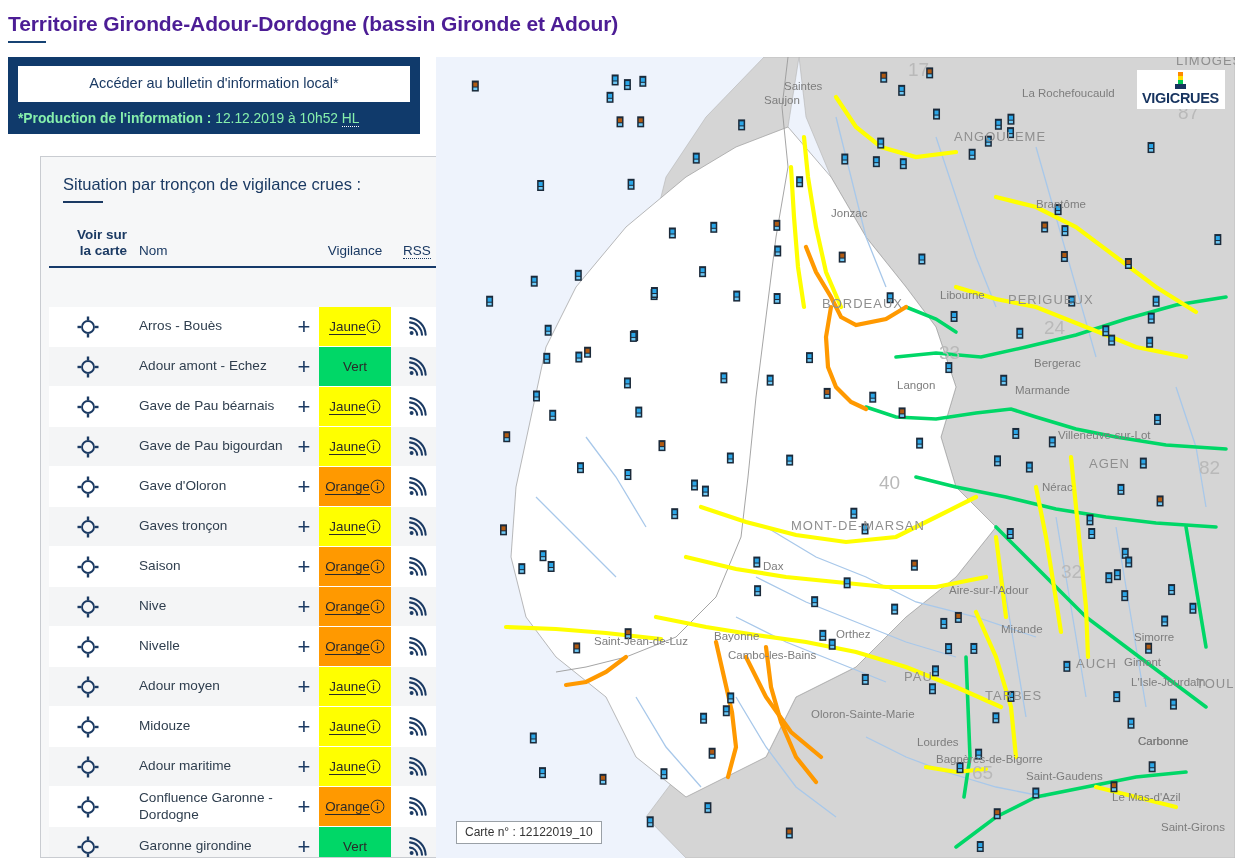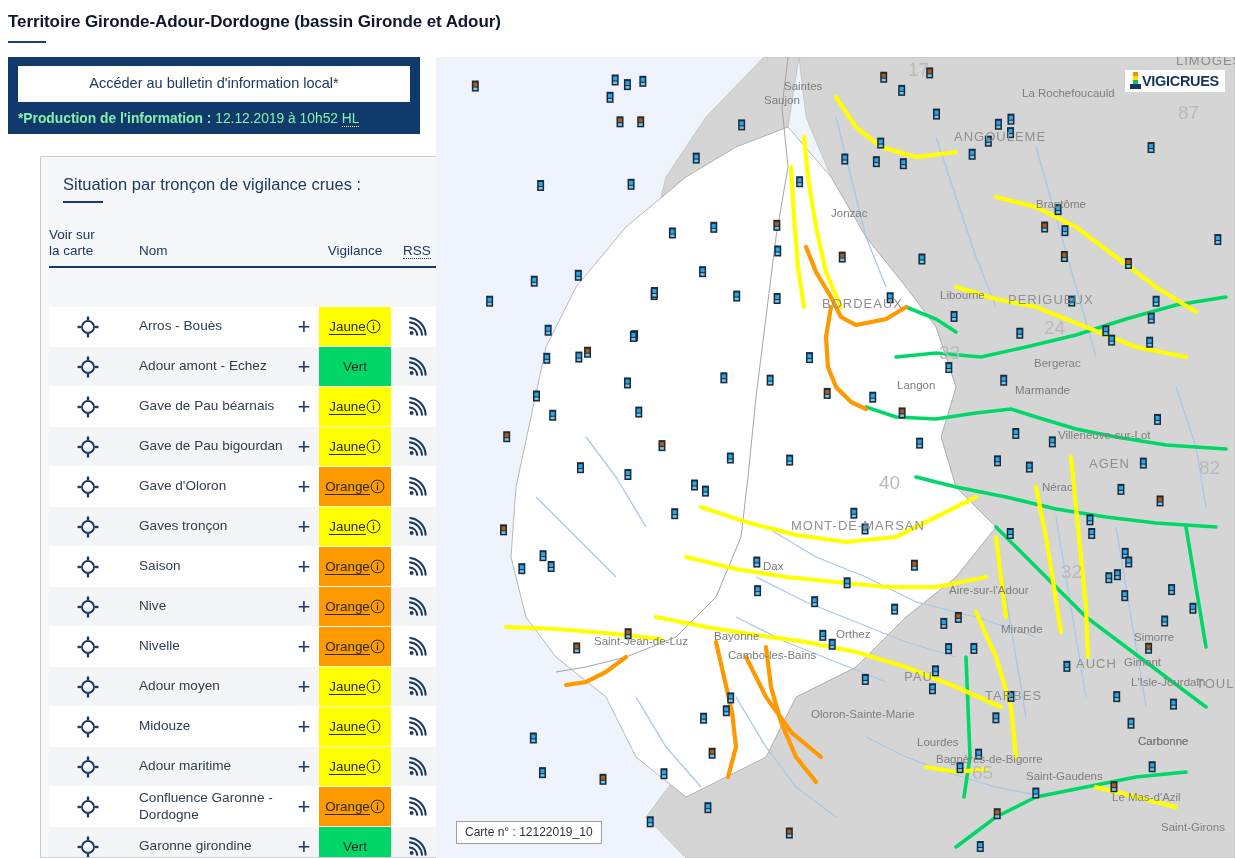--- a/index.html
+++ b/index.html
@@ -7,21 +7,21 @@
   body{
     width:1235px;height:858px;overflow:hidden;background:#ffffff;
     font-family:"Liberation Sans","DejaVu Sans",sans-serif;
     color:#1b3a63;
   }
   #page{position:relative;width:1235px;height:858px;}
 
   
   .page-title{
     position:absolute;left:8px;top:12px;
-    font-size:17px;font-weight:bold;color:#0f172a;
+    font-size:21px;font-weight:bold;color:#4c1d95;
     letter-spacing:-0.1px;white-space:nowrap;
   }
   .title-rule{
     position:absolute;left:8px;top:41px;width:38px;height:2px;background:#164273;
   }
 
   
   .left-col{position:absolute;left:8px;top:57px;width:412px;}
 
   .info-box{
@@ -46,21 +46,21 @@
   .panel-title{
     font-size:16.5px;color:#1b3a63;padding:18px 0 0 22px;
   }
   .panel-title-rule{margin:7px 0 0 22px;width:40px;height:2px;background:#1b3a63;}
 
   .thead{
     display:flex;align-items:flex-end;padding:14px 0 7px 0;
     border-bottom:2px solid #163a6a;margin:10px 8px 0 8px;
   }
   .th{font-size:13.5px;color:#1b3a63;line-height:1.18;}
-  .th-map{width:78px;text-align:left;}
+  .th-map{width:78px;text-align:right;font-weight:bold;}
   .th-nom{flex:1;padding-left:12px;}
   .th-vig{width:72px;text-align:center;}
   .th-rss{width:52px;text-align:center;}
   .th-rss span{border-bottom:1px dotted #1b3a63;}
 
   .tbody{
     position:absolute;left:8px;right:8px;top:150px;bottom:0;overflow:hidden;background:#fff;
   }
   .row{
     display:flex;align-items:stretch;min-height:39px;background:#ffffff;
@@ -95,21 +95,21 @@
     background:#eef3fc;overflow:hidden;
   }
   .map svg{display:block;}
   .carte-no{
     position:absolute;left:20px;bottom:14px;background:#ffffff;
     border:1px solid #9aa0a6;padding:3px 8px 4px 8px;font-size:12px;color:#333;
     font-family:"Liberation Sans",sans-serif;
   }
   .logo{
     position:absolute;right:10px;top:13px;background:#ffffff;
-    padding:2px 6px 3px 5px;display:flex;align-items:center;gap:1px;
+    padding:2px 6px 3px 5px;display:flex;align-items:center;gap:1px;flex-direction:column;
   }
   .logo-txt{font-size:14.5px;font-weight:bold;color:#16335f;letter-spacing:-0.3px;}
   .maplabel{font-size:11.5px;fill:#8a8a8a;font-family:"Liberation Sans",sans-serif;}
   .maplabel.city{fill:#7d7d7d;}
   .maplabel.big{font-size:13px;fill:#8f8f8f;letter-spacing:1px;}
   .deptnum{font-size:19px;fill:#b9b9b9;font-family:"Liberation Sans",sans-serif;}
 </style>
 </head>
 <body>
 

